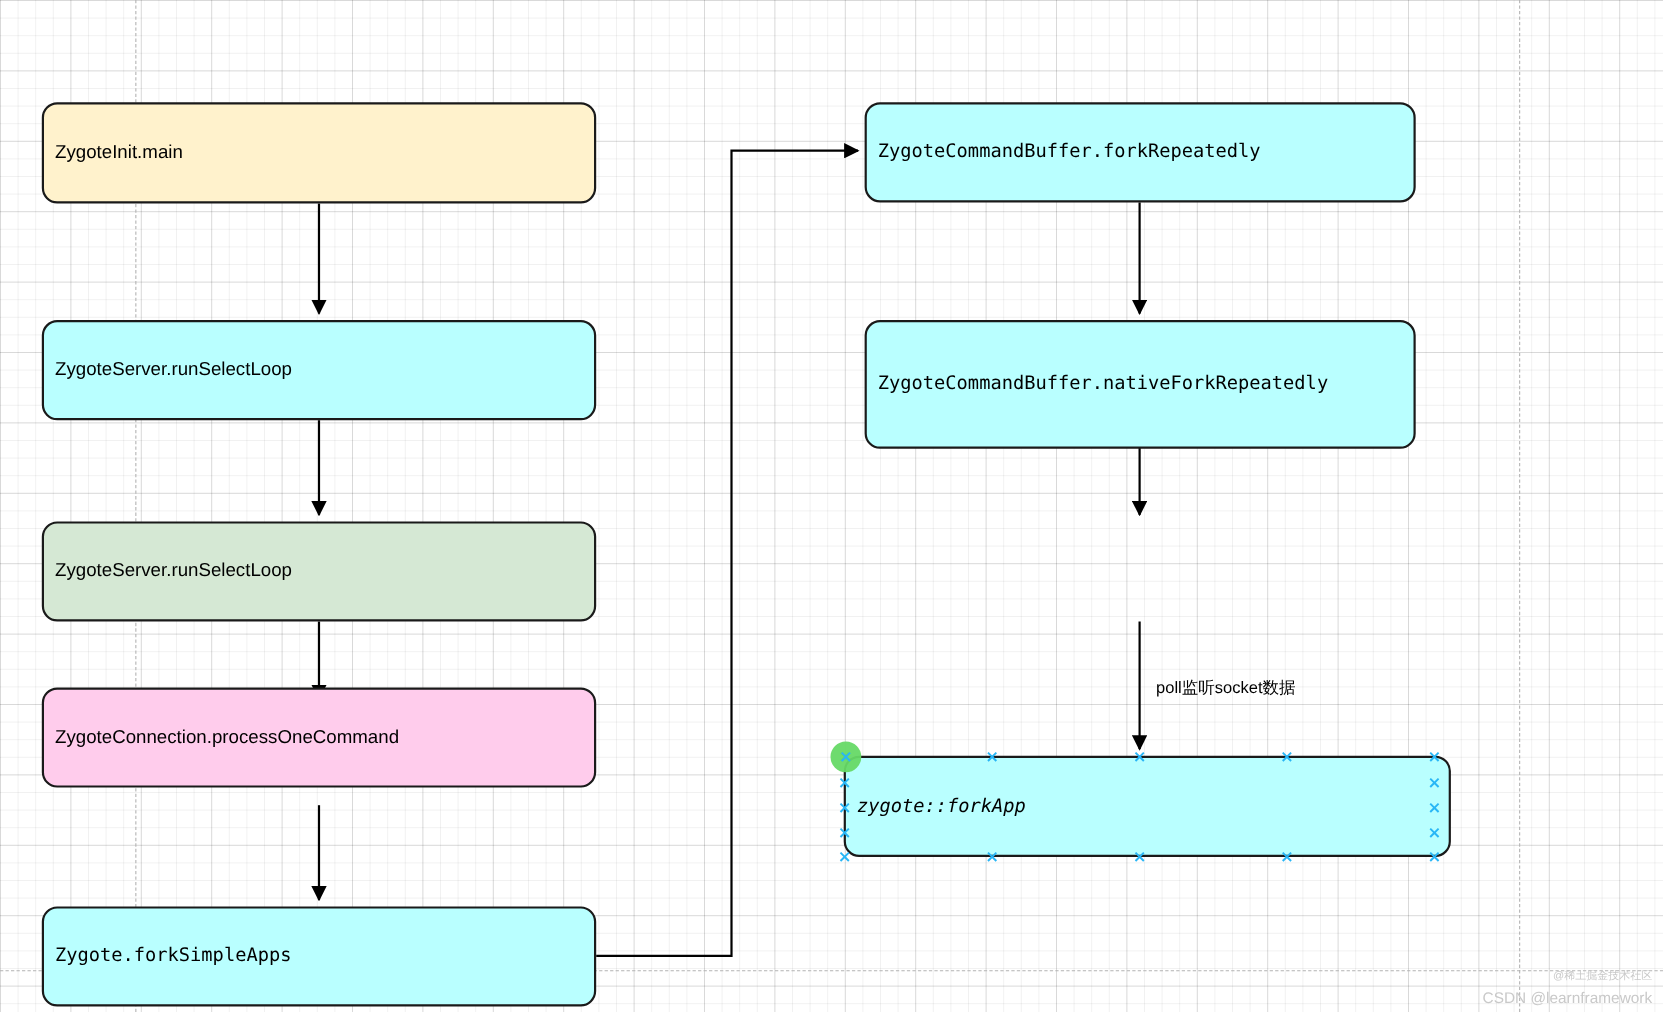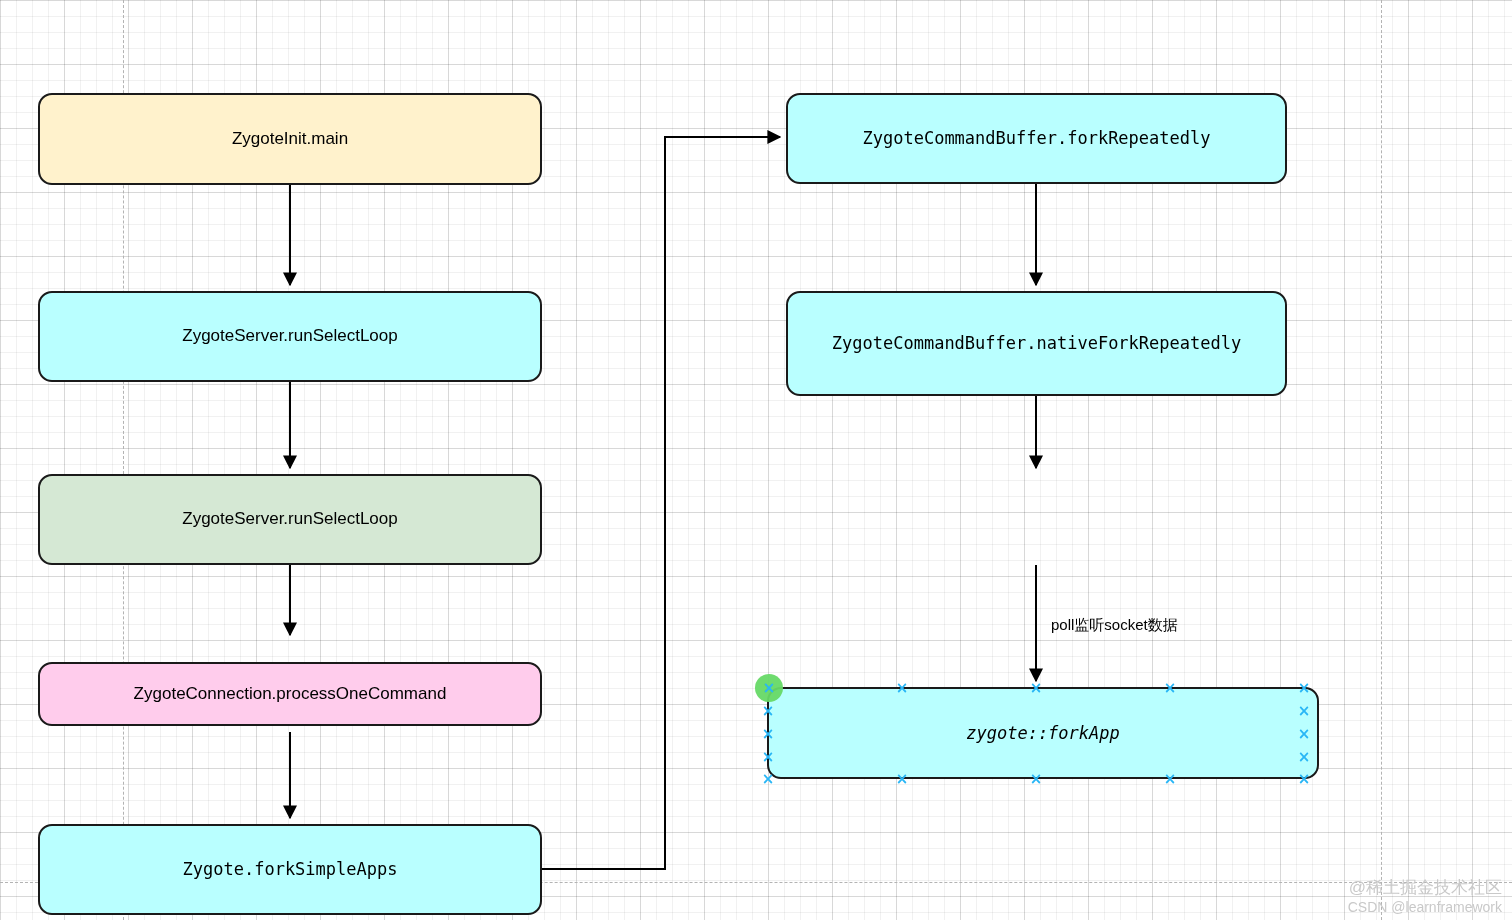--- a/index.html
+++ b/index.html
@@ -27,21 +27,21 @@
   .pagebreak-h{
     position:absolute;left:0;right:0;height:0;
     border-top:1px dashed #b3b3b3;
   }
   
   .node{
     position:absolute;
     box-sizing:border-box;
     border:2px solid #1a1a1a;
     border-radius:14px;
-    display:flex;align-items:center;justify-content:center;
+    display:flex;align-items:center;
     text-align:center;
     color:#000000;
     padding:0 10px;
   }
   .node .lbl{ line-height:1.2; white-space:nowrap; }
   .sans{ font-family:"Liberation Sans", sans-serif; font-size:17px; }
   .mono{ font-family:"DejaVu Sans Mono","Liberation Mono", monospace; font-size:17px; }
   .mono-sm{ font-family:"DejaVu Sans Mono","Liberation Mono", monospace; font-size:17px; letter-spacing:-0.2px;}
 
   
@@ -65,21 +65,21 @@
     user-select:none;
   }
   .sel-origin{
     position:absolute;width:28px;height:28px;margin-left:-14px;margin-top:-14px;
     background:#66d966;border-radius:50%;opacity:0.95;
   }
   .watermark{
     position:absolute;right:10px;bottom:4px;text-align:right;
     color:#c9c9c9;user-select:none;
   }
-  .watermark .w1{font-size:17px;line-height:20px;}
+  .watermark .w1{font-size:10px;line-height:20px;}
   .watermark .w2{font-size:14px;line-height:18px;}
 </style>
 </head>
 <body>
 
 <div id="canvas">
 
   <div class="pagebreak-v" style="left:123px;"></div>
   <div class="pagebreak-v" style="left:1381px;"></div>
   <div class="pagebreak-h" style="top:882px;"></div>
@@ -107,33 +107,33 @@
   </div>
 
   <div class="node" style="left:38px;top:291px;width:504px;height:91px;background:#b9ffff;">
     <span class="lbl sans">ZygoteServer.runSelectLoop</span>
   </div>
 
   <div class="node" style="left:38px;top:474px;width:504px;height:91px;background:#d5e8d4;">
     <span class="lbl sans">ZygoteServer.runSelectLoop</span>
   </div>
 
-  <div class="node" style="left:38px;top:662px;width:504px;height:64px;background:#ffccec;">
+  <div class="node" style="left:38px;top:625px;width:504px;height:91px;background:#ffccec;">
     <span class="lbl sans">ZygoteConnection.processOneCommand</span>
   </div>
 
   <div class="node" style="left:786px;top:93px;width:501px;height:91px;background:#b9ffff;">
     <span class="lbl mono">ZygoteCommandBuffer.forkRepeatedly</span>
   </div>
 
   <div class="node" style="left:38px;top:824px;width:504px;height:91px;background:#b9ffff;">
     <span class="lbl mono">Zygote.forkSimpleApps</span>
   </div>
 
-  <div class="node" style="left:786px;top:291px;width:501px;height:105px;background:#b9ffff;">
+  <div class="node" style="left:786px;top:291px;width:501px;height:117px;background:#b9ffff;">
     <span class="lbl mono">ZygoteCommandBuffer.nativeForkRepeatedly</span>
   </div>
 
 
   <div class="node" style="left:767px;top:687px;width:552px;height:92px;background:#b9ffff;font-style:italic;">
     <span class="lbl mono">zygote::forkApp</span>
   </div>
 
   <div>
 

